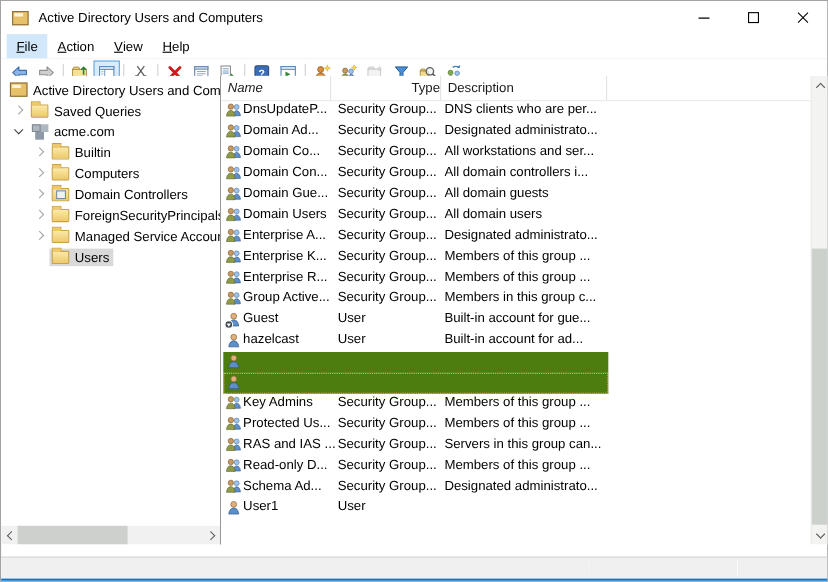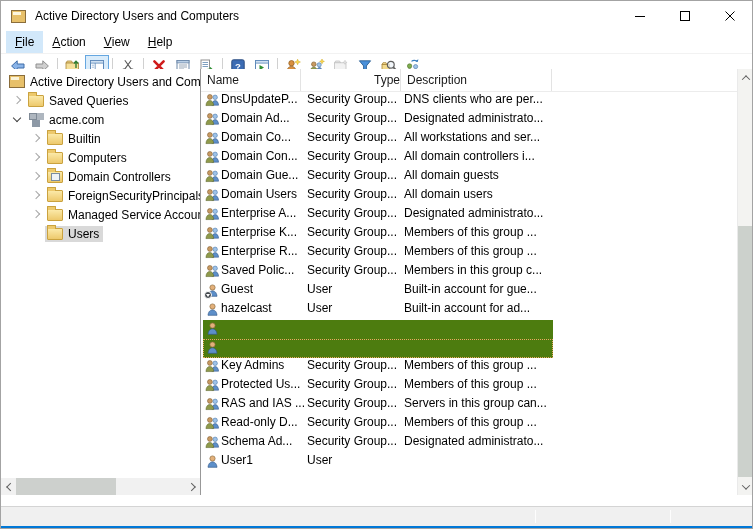--- a/index.html
+++ b/index.html
@@ -58,21 +58,21 @@
   .hs-left { left:0; } .hs-right { right:0; }
   .hs-btn::before { content:""; width:5px; height:5px; border-left:1.4px solid #5f5f5f; border-top:1.4px solid #5f5f5f; }
   .hs-left::before { transform:rotate(-45deg) translate(1px,1px); }
   .hs-right::before { transform:rotate(135deg) translate(1px,1px); }
   .hthumb { position:absolute; top:0; height:17px; left:15px; width:100px; background:#cdd0cd; }
 
   
   .listpanel { position:relative; flex:1; height:100%; background:#fff; overflow:hidden; }
   .lheader { display:flex; height:23px; margin-right:17px; border-bottom:1px solid #ececec; }
   .hcell { padding:4px 0 0 6px; border-right:1px solid #e3e3e3; height:100%; white-space:nowrap; overflow:hidden; color:#1a1a1a; }
-  .h-name { width:100px; } .h-type { width:100px;text-align:right; } .h-desc { width:151px; }
+  .h-name { width:100px;font-style:italic; } .h-type { width:100px;text-align:right; } .h-desc { width:151px; }
   .hfill { flex:1; border-right:none; }
   .rows { position:absolute; top:23px; left:2px; width:350px; }
   .lrow { display:flex; align-items:flex-start; height:19px; width:350px; white-space:nowrap; }
   .lrow.selected { background:#4d7c0f; color:#fff;flex-direction:column; }
   .lrow.focus { outline:1px dotted #eba960; outline-offset:-1px; }
   .ricon { position:relative; width:18px; height:17px; flex:none; }
   .ricon svg { width:15px; height:15px; display:block; margin:1px auto 0; }
   .lrow .svg-user { display:none; }
   .lrow.v-user .svg-user { display:block; }
   .dbadge { display:none; position:absolute; left:1px; bottom:0; width:8px; height:8px; border-radius:50%; background:#43484d; border:1px solid #fff; }
@@ -512,21 +512,21 @@
           <div class="lrow v-group">
             <span class="ricon">
               <svg class="svg-group" viewBox="0 0 16 16">
                 <circle cx="10.8" cy="4.6" r="2.4" fill="#9ec2e8" stroke="#4a77a8" stroke-width=".6"></circle>
                 <path d="M7.3 13c.3-3.4 1.8-4.9 3.5-4.9s3.4 1.5 3.7 4.9z" fill="#5d8fc9" stroke="#33588a" stroke-width=".6"></path>
                 <circle cx="5.2" cy="4.2" r="2.6" fill="#c89a62" stroke="#7c5a2e" stroke-width=".6"></circle>
                 <path d="M1 13.4c.3-3.8 2-5.4 4.1-5.4s3.9 1.6 4.2 5.4z" fill="#8f9a4b" stroke="#5c662b" stroke-width=".6"></path>
               </svg>
 
             </span>
-            <span class="c-name">Saved Polic...</span>
+            <span class="c-name">Group Active...</span>
             <span class="c-type">Security Group...</span>
             <span class="c-desc">Members in this group c...</span>
           </div>
 
           <div class="lrow v-user disabled">
             <span class="ricon">
 
               <svg class="svg-user" viewBox="0 0 16 16">
                 <circle cx="8" cy="4.8" r="2.8" fill="#e3b07a" stroke="#8a6a3c" stroke-width=".7"></circle>
                 <path d="M3.2 14.2c.4-4.2 2.5-5.8 4.8-5.8s4.4 1.6 4.8 5.8z" fill="#5d8fc9" stroke="#33588a" stroke-width=".7"></path>

